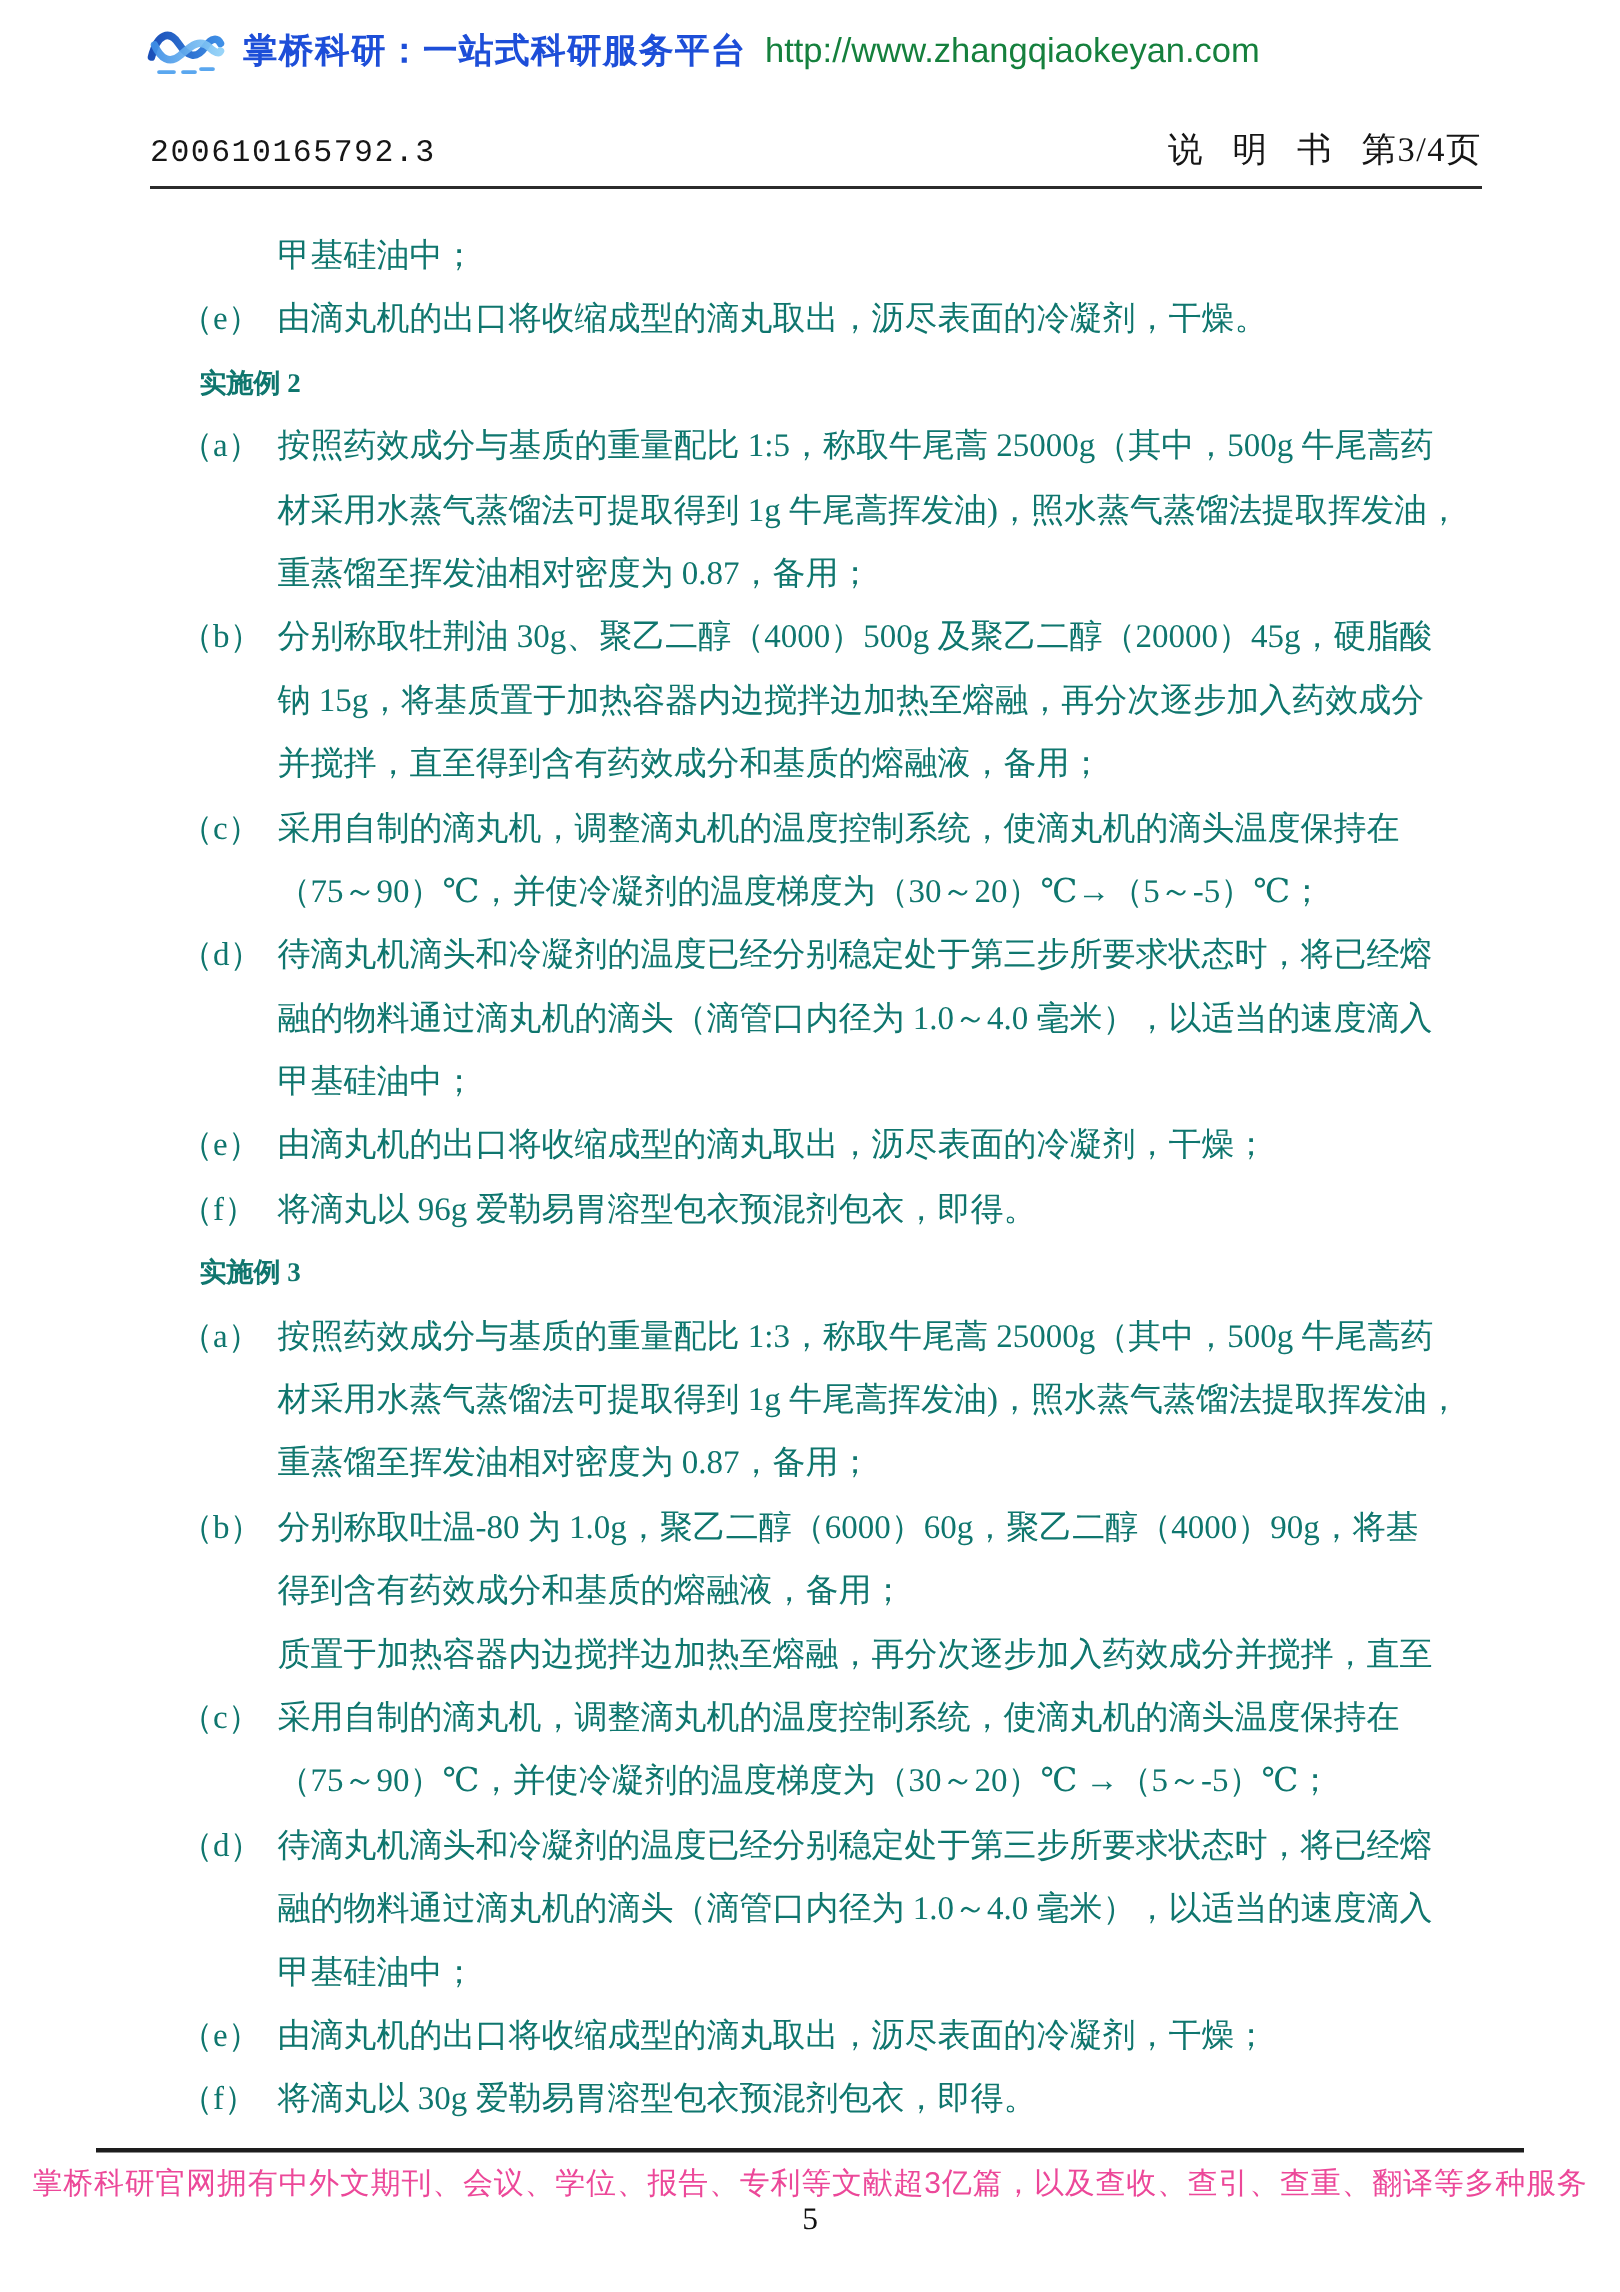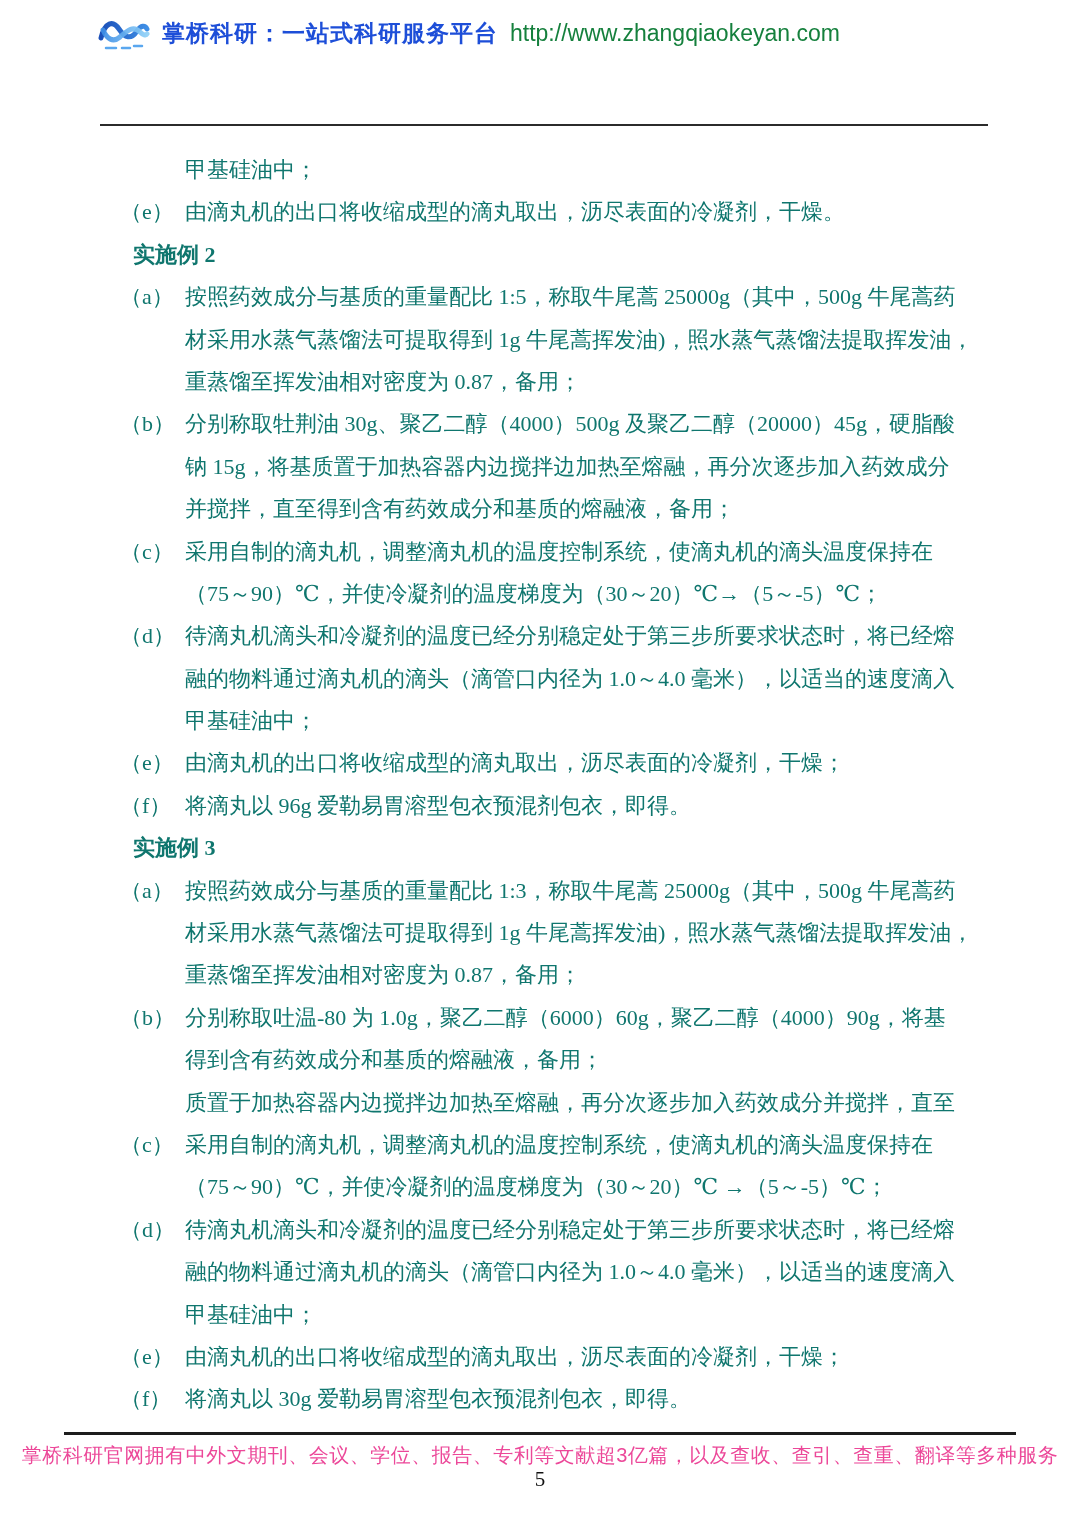--- a/index.html
+++ b/index.html
@@ -40,21 +40,21 @@
   }
   
   .doc-body {
     position:absolute; top:149px; left:120px; width:930px;
   }
   .line {
     height:42.4px; line-height:42.4px;
     font-size:22px; white-space:nowrap; color:#0f766e;
   }
   .line .marker { display:inline-block; width:65px; }
-  .line.head { font-weight:700; padding-left:13px; font-size:22px; }
+  .line.head { font-weight:700; padding-left:13px; font-size:18px; }
   
   .footer-rule {
     position:absolute; top:1432px; left:64px; width:952px;
     height:3px; background:#1d1d1d;
   }
   .footer-note {
     position:absolute; top:1442px; left:0; right:0;
     text-align:center;
     font-family:"Liberation Sans","DejaVu Sans",sans-serif;
     font-size:20px; color:#ec4899; letter-spacing:0.5px;
@@ -82,20 +82,26 @@
         </linearGradient>
       </defs>
       <path d="M3,26 C7,10 15,8 21,17 C27,26 33,28 39,19 C43,13 47,13 49,17" stroke="url(#g1)" stroke-width="5" stroke-linecap="round"></path>
       <path d="M5,18 C9,27 15,31 22,25 C29,19 35,13 42,20 C45,23 48,24 49,22" stroke="url(#g2)" stroke-width="5" stroke-linecap="round" opacity="0.92"></path>
       <path d="M8,36 h10 M24,36 h8 M36,34 h8" stroke="#5aa7ef" stroke-width="2.5" stroke-linecap="round"></path>
     </svg>
     <span class="brand">掌桥科研：一站式科研服务平台</span>
     <span class="url">http://www.zhangqiaokeyan.com</span>
   </div>
 
+  <div class="doc-info">
+    <span class="patent-number">200610165792.3</span>
+    <span>
+      <span class="doc-type">说明书</span><span class="page-indicator">第3/4页</span>
+    </span>
+  </div>
   <div class="top-rule"></div>
 
   <div class="doc-body" id="doc-lines">
       <div class="line cont"><span class="marker"></span><span>甲基硅油中；</span></div>
       <div class="line first"><span class="marker">（e）</span><span>由滴丸机的出口将收缩成型的滴丸取出，沥尽表面的冷凝剂，干燥。</span></div>
       <div class="line head"><span>实施例 2</span></div>
       <div class="line first"><span class="marker">（a）</span><span>按照药效成分与基质的重量配比 1:5，称取牛尾蒿 25000g（其中，500g 牛尾蒿药</span></div>
       <div class="line cont"><span class="marker"></span><span>材采用水蒸气蒸馏法可提取得到 1g 牛尾蒿挥发油)，照水蒸气蒸馏法提取挥发油，</span></div>
       <div class="line cont"><span class="marker"></span><span>重蒸馏至挥发油相对密度为 0.87，备用；</span></div>
       <div class="line first"><span class="marker">（b）</span><span>分别称取牡荆油 30g、聚乙二醇（4000）500g 及聚乙二醇（20000）45g，硬脂酸</span></div>

